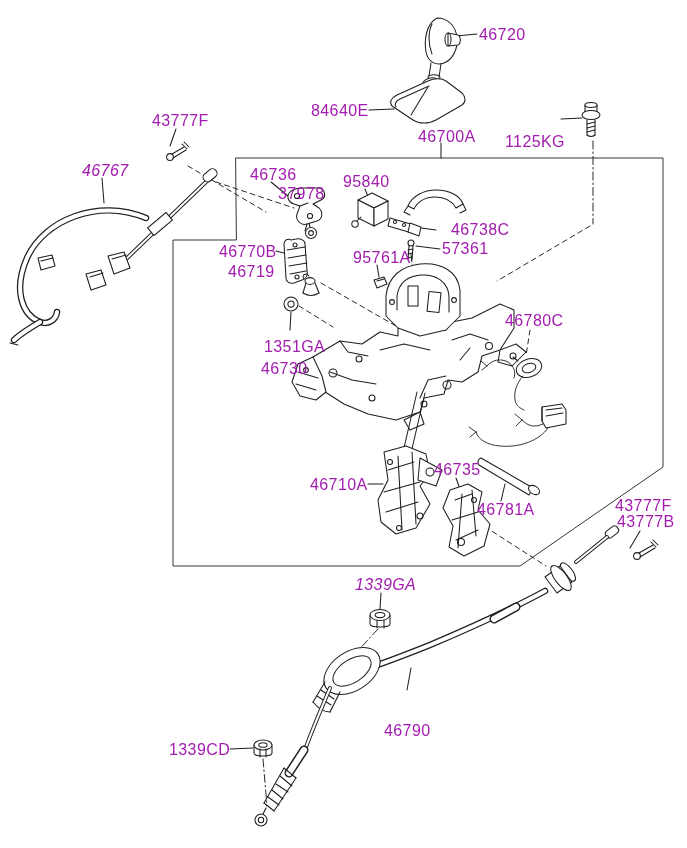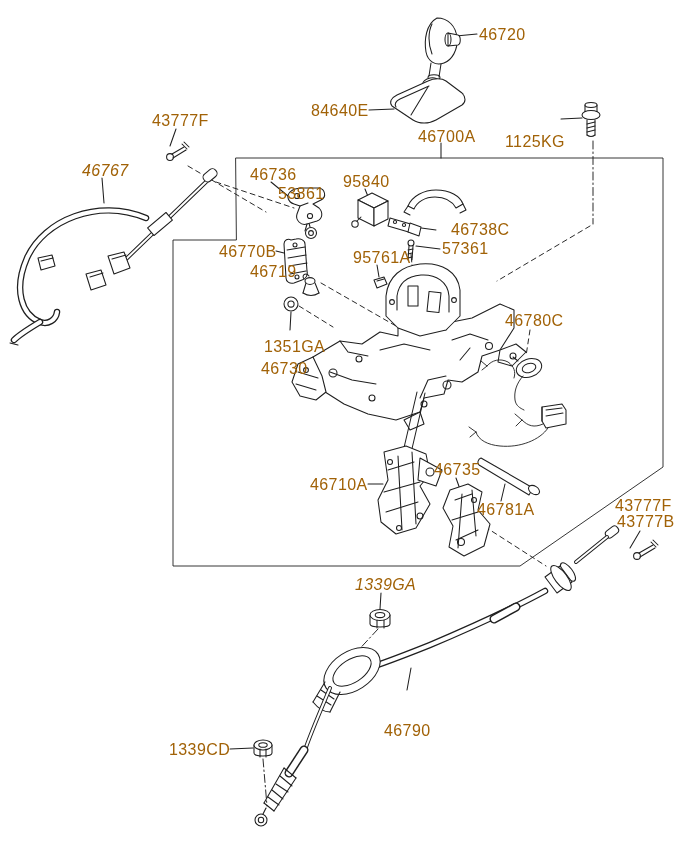--- a/index.html
+++ b/index.html
@@ -327,35 +327,35 @@
 
     <g>
       <path class="wfill" d="M254,745 L254,753 C254,757 272,757 272,753 L272,745 Z"></path>
       <ellipse class="wfill" cx="263" cy="745" rx="9" ry="5"></ellipse>
       <ellipse cx="263" cy="745" rx="4.2" ry="2.3"></ellipse>
       <line x1="260" y1="749" x2="260" y2="757"></line>
       <line x1="266" y1="749" x2="266" y2="757"></line>
     </g>
   </svg>
 
-  <div id="labels-layer" style="color: #a16207;">
+  <div id="labels-layer" style="color: #a21caf;">
       <span class="part-label" style="left: 479px; top: 27px;">46720</span>
       <span class="part-label" style="left: 311px; top: 103px;">84640E</span>
       <span class="part-label" style="left: 505px; top: 111px; margin-top: 23px;">1125KG</span>
       <span class="part-label" style="left: 418px; top: 129px;">46700A</span>
       <span class="part-label" style="left: 152px; top: 113px;">43777F</span>
       <span class="part-label" style="left: 82px; top: 163px; font-style: italic;">46767</span>
       <span class="part-label" style="left: 250px; top: 167px;">46736</span>
-      <span class="part-label" style="left: 278px; top: 186px;">53861</span>
+      <span class="part-label" style="left: 278px; top: 186px;">37978</span>
       <span class="part-label" style="left: 343px; top: 174px;">95840</span>
       <span class="part-label" style="left: 451px; top: 222px;">46738C</span>
       <span class="part-label" style="left: 442px; top: 241px;">57361</span>
       <span class="part-label" style="left: 219px; top: 244px;">46770B</span>
       <span class="part-label" style="left: 353px; top: 250px;">95761A</span>
-      <span class="part-label" style="left: 250px; top: 264px;">46719</span>
+      <span class="part-label" style="left: 228px; top: 264px;">46719</span>
       <span class="part-label" style="left: 264px; top: 339px;">1351GA</span>
       <span class="part-label" style="left: 261px; top: 361px;">46730</span>
       <span class="part-label" style="left: 505px; top: 313px;">46780C</span>
       <span class="part-label" style="left: 310px; top: 477px;">46710A</span>
       <span class="part-label" style="left: 434px; top: 462px;">46735</span>
       <span class="part-label" style="left: 477px; top: 502px;">46781A</span>
       <span class="part-label" style="left: 615px; top: 498px;">43777F</span>
       <span class="part-label" style="left: 617px; top: 514px;">43777B</span>
       <span class="part-label" style="left: 355px; top: 577px; font-style: italic;">1339GA</span>
       <span class="part-label" style="left: 384px; top: 691px; margin-top: 32px;">46790</span>

